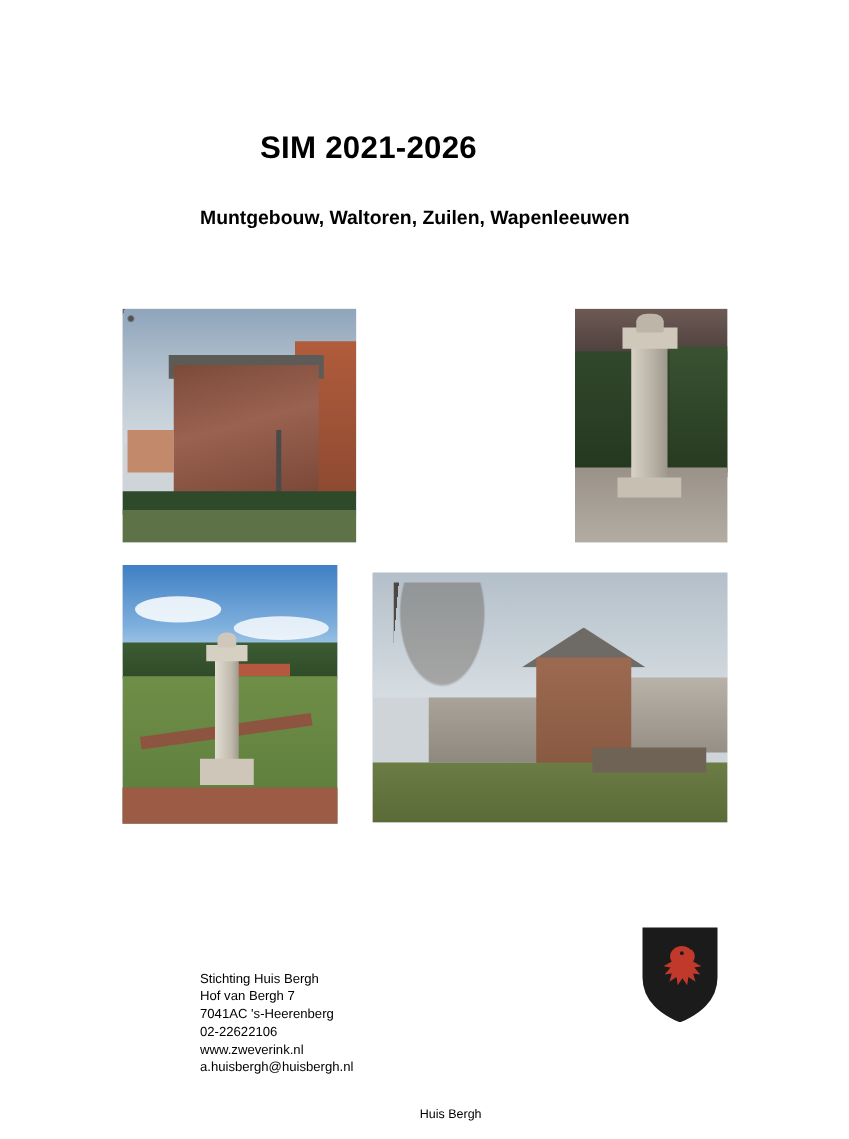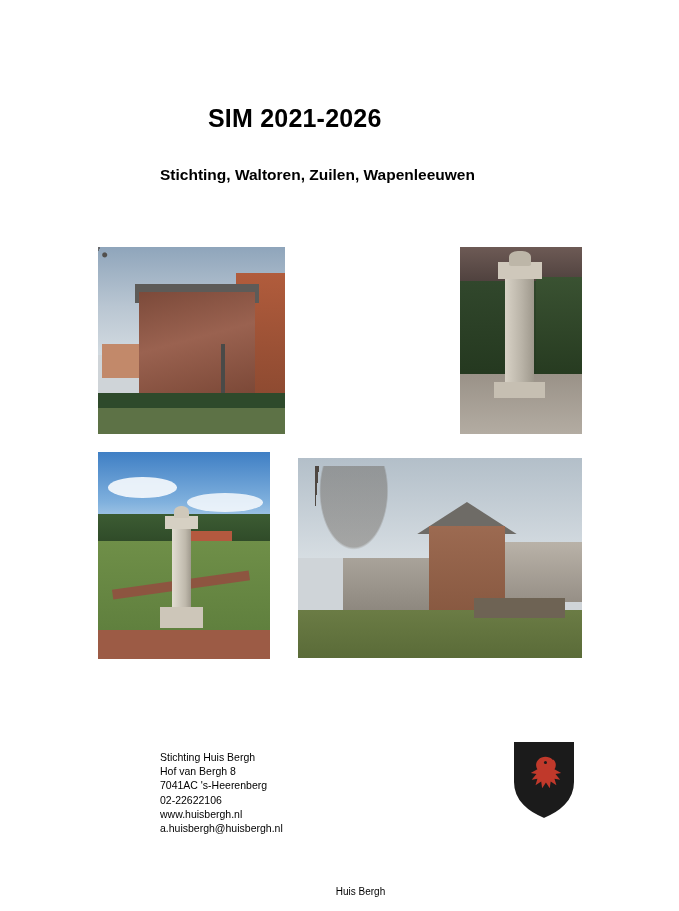--- a/index.html
+++ b/index.html
@@ -215,21 +215,21 @@
   }
   #photo-waltoren .bench {
     position: absolute; left: 62%; top: 70%; width: 32%; height: 10%;
     background: #6e6354;
   }
 
   
   .address {
     position: absolute;
     left: 160px;
-    top: 750px;
+    top: 776px;
     font-size: 10.5px;
     line-height: 14.2px;
     color: #000;
   }
   .address div { white-space: pre; }
 
   
   .coat {
     position: absolute;
     left: 510px;
@@ -248,21 +248,21 @@
     color: #000;
     padding-left: 21px;
   }
 </style>
 </head>
 <body>
 
 <div class="page">
 
   <div class="title">SIM 2021-2026</div>
-  <div class="subtitle">Stichting, Waltoren, Zuilen, Wapenleeuwen</div>
+  <div class="subtitle">Muntgebouw, Waltoren, Zuilen, Wapenleeuwen</div>
 
   <div class="photo" id="photo-muntgebouw">
     <div class="sky"></div>
     <div class="house-l"></div>
     <div class="bldg2"></div>
     <div class="roof"></div>
     <div class="bldg"></div>
     <div class="pole"></div>
     <div class="hedge"></div>
     <div class="lawn"></div>
@@ -301,24 +301,24 @@
     <div class="wall"></div>
     <div class="tower-roof"></div>
     <div class="tower"></div>
     <div class="grass"></div>
     <div class="bench"></div>
     <div class="tree"></div>
   </div>
 
   <div class="address">
     <div>Stichting Huis Bergh</div>
-    <div>Hof van Bergh 8</div>
+    <div>Hof van Bergh 7</div>
     <div>7041AC 's-Heerenberg</div>
     <div>02-22622106</div>
-    <div>www.huisbergh.nl</div>
+    <div>www.zweverink.nl</div>
     <div>a.huisbergh@huisbergh.nl</div>
   </div>
 
   <div class="coat">
     <svg viewBox="0 0 68 84" width="68" height="84" aria-hidden="true">
       <path d="M2 2 H66 V44 C66 64 50 76 34 82 C18 76 2 64 2 44 Z" fill="#1b1b1b" stroke="#ffffff" stroke-width="4"></path>
       <g fill="#c0392b" transform="translate(16,16) scale(0.95)">
         <path d="M28 6 c-4 -4 -11 -4 -15 0 c-3 3 -3 7 -1 10 l-7 4 l6 1 l-5 6 l6 -1 l-2 7 l6 -4 l1 7 l4 -6 l4 6 l1 -7 l6 4 l-2 -7 l6 1 l-5 -6 l6 -1 l-7 -4 c2 -3 2 -7 -1 -10 z"></path>
         <circle cx="20.5" cy="9" r="1.6" fill="#1b1b1b"></circle>
       </g>

